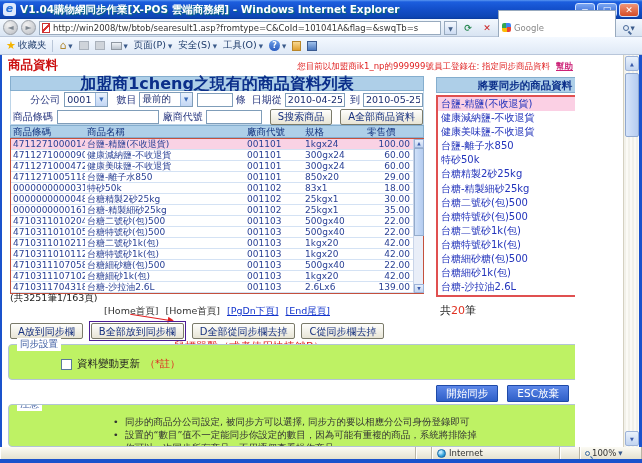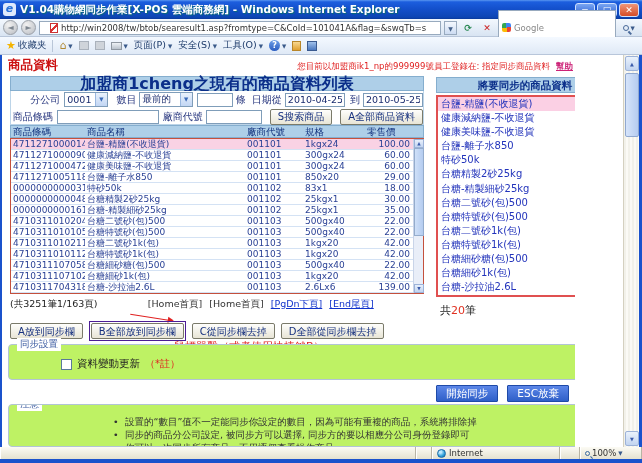--- a/index.html
+++ b/index.html
@@ -19,21 +19,21 @@
     font-size:9px; line-height:12px; text-align:center; background:linear-gradient(#79a5f2,#2a5ed0); }
   .winbtn.close { background:linear-gradient(#f09678,#d44c28); }
 
   
   .addressbar { position:absolute; left:0; top:19px; width:642px; height:18px;
     background:linear-gradient(#f3f8fe,#d8e4f2); display:flex; align-items:center; padding:0 3px; gap:3px;
     border-bottom:1px solid #b8c6da; }
   .navcircle { width:15px; height:15px; border-radius:50%; background:radial-gradient(circle at 35% 30%,#f2f2f2,#b8bcc2);
     border:1px solid #9aa0a8; color:#7d8690; font-size:8px; line-height:13px; text-align:center; }
   .urlbox { flex:1; height:14px; background:#fff; border:1px solid #98aabe; display:flex; align-items:center;
-    padding:0 10px; gap:3px; overflow:hidden; }
+    padding:0 2px; gap:3px; overflow:hidden; }
   .asp-icon { width:8px; height:10px; background:#fff; border:1px solid #c33;
     background:linear-gradient(135deg,#fff 40%,#d33 40%,#d33 60%,#fff 60%); flex:none; }
   .urltext { font-size:8.5px; color:#333; white-space:nowrap; overflow:hidden; flex:1; }
   .url-drop { width:13px; height:14px; background:linear-gradient(#f4f8fe,#cddcf2); border:1px solid #98aabe;
     color:#44618a; font-size:6px; line-height:13px; text-align:center; }
   .mini-tool { width:16px; height:15px; font-size:9px; line-height:14px; text-align:center; border:1px solid transparent; }
   .refresh { color:#2e8b57; font-weight:bold; }
   .stop { color:#cc2222; font-weight:bold; }
   .searchbox { width:118px; height:14px; background:#fff; border:1px solid #98aabe; display:flex; align-items:center; padding:17px 3px; gap:3px; }
   .glogo { width:9px; height:9px; flex:none; background:
@@ -93,21 +93,21 @@
   .td { white-space:nowrap; overflow:hidden; padding-left:2px; }
   .c1 { width:74px; } .c2 { width:160px; } .c3 { width:58px; } .c4 { width:62px; }
   .c5 { width:48px; text-align:right; padding-right:3px; }
   .tbody-scroll { position:absolute; right:0; top:0; width:10px; height:100%; background:#e9eef8; border-left:1px solid #c9d4e8; }
   .tscroll-up, .tscroll-dn { position:absolute; left:0; width:10px; height:9px; background:linear-gradient(#e8f0fc,#c2d4f0);
     border:1px solid #9cb2d8; color:#3a5aaa; font-size:4.5px; text-align:center; line-height:8px; }
   .tscroll-up { top:0; } .tscroll-dn { bottom:0; }
   .tscroll-thumb { position:absolute; left:0; top:9px; width:10px; height:88px;
     background:linear-gradient(90deg,#cfe0f8,#b4ccf0); border:1px solid #94accc; }
 
-  .pagination { position:absolute; left:8px; top:243px; width:414px; display:flex; font-size:9.5px; color:#222; }
+  .pagination { position:absolute; left:8px; top:237px; width:414px; display:flex; font-size:9.5px; color:#222;flex-direction:column; }
   .pag-summary { white-space:nowrap; }
   .pag-group { flex:1; text-align:center; white-space:nowrap; }
   .pag-plain { color:#333; margin:0 2px; }
   .pag-link { color:#1133cc; text-decoration:underline; margin:0 2px; }
 
   .hint-arrow { position:absolute; left:128px; top:262px; width:42px; height:1px; background:#e02020; transform:rotate(9deg); }
   .hint-arrow::after { content:""; position:absolute; right:-2px; top:-3px; border-left:6px solid #e02020;
     border-top:3.5px solid transparent; border-bottom:3.5px solid transparent; }
   .hint-text { position:absolute; left:172px; top:254px; color:#e02020; font-size:11px; white-space:nowrap;margin-top:30px; }
 
@@ -399,22 +399,22 @@
     </div>
 
     <div class="hint-arrow"></div>
     <div class="hint-text">鼠標單擊（或者使用快捷鍵B）</div>
 
     <div class="actionrow">
       <button class="xp-btn">A放到同步欄</button>
       <span class="red-outline">
         <button class="xp-btn">B全部放到同步欄</button>
       </span>
+      <button class="xp-btn">D全部從同步欄去掉</button>
       <button class="xp-btn">C從同步欄去掉</button>
-      <button class="xp-btn">D全部從同步欄去掉</button>
     </div>
 
     <div class="sync-header">將要同步的商品資料</div>
     <div class="sync-list">
       <div>
           <div class="sitem selected">台鹽-精鹽(不收退貨)</div>
           <div class="sitem">健康減納鹽-不收退貨</div>
           <div class="sitem">健康美味鹽-不收退貨</div>
           <div class="sitem">台鹽-離子水850</div>
           <div class="sitem">特砂50k</div>
@@ -447,22 +447,22 @@
     </div>
 
     <div class="bluebtns">
       <button class="bluebtn">開始同步</button>
       <button class="bluebtn">ESC放棄</button>
     </div>
 
     <div class="fset fset2">
       <div class="fset-legend">注意</div>
       <ul class="notes-ul">
+          <li class="note">同步的商品分公司設定, 被同步方可以選擇, 同步方的要以相應分公司身份登錄即可</li>
           <li class="note">設置的“數目”值不一定能同步你設定的數目，因為可能有重複的商品，系統將排除掉</li>
-          <li class="note">同步的商品分公司設定, 被同步方可以選擇, 同步方的要以相應分公司身份登錄即可</li>
           <li class="note">你可以一次同步所有商品，不用逐個查看操作商品</li>
         </ul>
     </div>
 
   </div>
 
   <div class="pscroll">
     <div class="pscroll-btn pscroll-up">▲</div>
     <div class="pscroll-thumb"></div>
     <div class="pscroll-btn pscroll-dn">▼</div>

